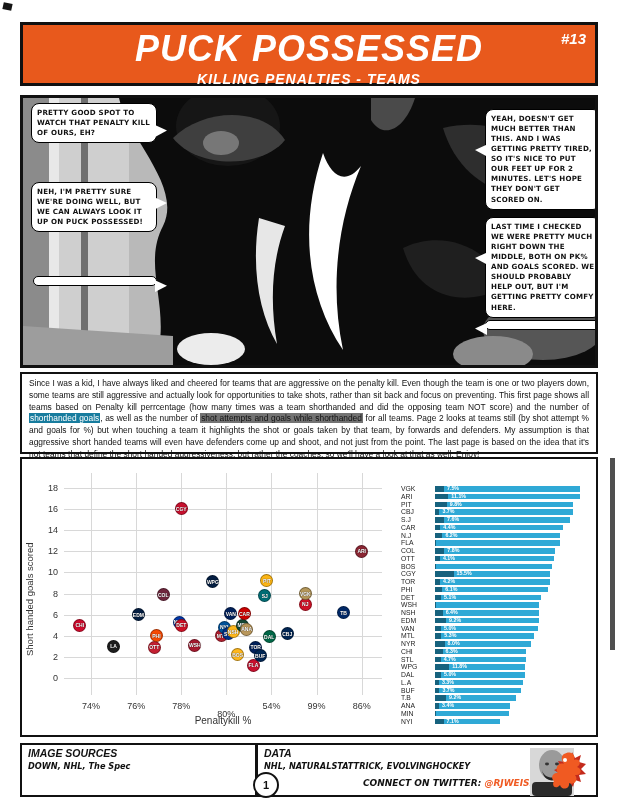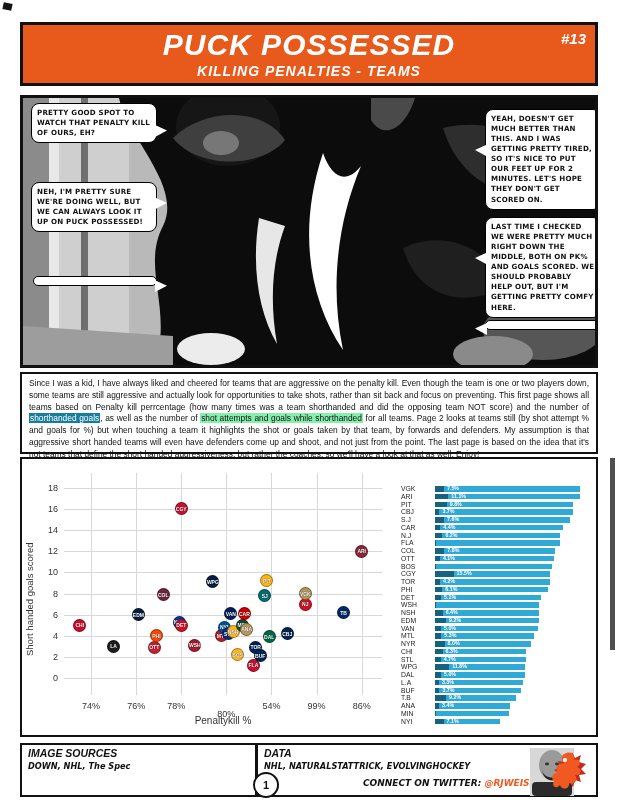--- a/index.html
+++ b/index.html
@@ -3,21 +3,21 @@
 <meta charset="utf-8">
 <style>
   html,body{margin:0;padding:0;background:#fff;}
   .page{position:relative;width:618px;height:800px;background:#ffffff;overflow:hidden;
         font-family:"Liberation Sans",sans-serif;color:#111;}
   .box{position:absolute;box-sizing:border-box;background:#fff;border:2px solid #111;}
 
   
   .header{left:20px;top:22px;width:578px;height:64px;background:#E8591C;border:3px solid #111;
           text-align:center;color:#fff;}
-  .header-title{font-style:italic;font-weight:bold;font-size:30px;letter-spacing:1px;margin-top:3px;}
+  .header-title{font-style:italic;font-weight:bold;font-size:36px;letter-spacing:1px;margin-top:3px;}
   .header-sub{font-style:italic;font-weight:bold;font-size:14px;letter-spacing:1px;margin-top:1px;}
   .issue{position:absolute;right:9px;top:5px;font-style:italic;font-weight:bold;font-size:15px;}
 
   
   .comic{left:20px;top:95px;width:578px;height:273px;border:3px solid #111;background:#0c0c0c;overflow:hidden;}
   .comic svg{position:absolute;left:0;top:0;width:100%;height:100%;}
   .bubble{position:absolute;background:#fff;border:1.5px solid #000;border-radius:8px;
           padding:4px 5px;font-family:"DejaVu Sans",sans-serif;font-weight:bold;
           font-size:7.1px;line-height:1.42;letter-spacing:.2px;color:#111;z-index:3;}
   .tail{position:absolute;width:12px;height:14px;background:#fff;
@@ -28,21 +28,21 @@
   .b2{left:8px;top:84px;width:114px;}
   .b3{left:10px;top:178px;width:112px;}
   .b4{left:462px;top:11px;width:104px;}
   .b5{left:462px;top:119px;width:104px;}
   .b6{left:462px;top:222px;width:104px;}
 
   
   .intro{left:20px;top:372px;width:578px;height:82px;padding:4px 7px;
          font-size:8.4px;line-height:1.4;text-align:justify;color:#111;}
   .hl1{background:#177C9E;color:#fff;padding:0 1px;}
-  .hl2{background:#86efac;color:#111;padding:0 1px;}
+  .hl2{background:#737373;color:#111;padding:0 1px;}
 
   
   .chartbox{left:20px;top:457px;width:578px;height:280px;}
   .plotwrap{position:absolute;left:0;top:0;width:398px;height:276px;}
   .grid{position:absolute;background:#d8d8d8;}
   .ticklab{position:absolute;font-size:9px;color:#333;}
   .ylab{position:absolute;left:2px;top:40px;height:200px;writing-mode:vertical-rl;
         transform:rotate(180deg);font-size:9.5px;color:#333;text-align:center;}
   .xlab{position:absolute;left:42px;width:318px;text-align:center;top:256px;font-size:10px;color:#333;}
   .pt{position:absolute;width:13px;height:13px;border-radius:50%;border:1px solid rgba(0,0,0,.35);
@@ -139,21 +139,21 @@
 
   <div class="box chartbox">
     <div class="plotwrap" id="plot">
       <div class="ylab">Short handed goals scored</div>
       <div class="xlab">Penaltykill %</div>
     <div class="grid" style="left: 69.0638px; top: 14px; width: 1px; height: 222px;"></div>
         <div class="ticklab" style="left: 55.0638px; top: 242px; width: 28px; text-align: center;">74%</div>
         <div class="grid" style="left: 114.17px; top: 14px; width: 1px; height: 222px;"></div>
         <div class="ticklab" style="left: 100.17px; top: 242px; width: 28px; text-align: center;">76%</div>
         <div class="grid" style="left: 159.277px; top: 14px; width: 1px; height: 222px;"></div>
-        <div class="ticklab" style="left: 145.277px; top: 242px; width: 28px; ">78%</div>
+        <div class="ticklab" style="left: 145.277px; top: 242px; width: 28px; text-align: center;">78%</div>
         <div class="grid" style="left: 204.383px; top: 14px; width: 1px; height: 222px;"></div>
         <div class="ticklab" style="left: 190.383px; top: 250px; width: 28px; text-align: center;">80%</div>
         <div class="grid" style="left: 249.489px; top: 14px; width: 1px; height: 222px;"></div>
         <div class="ticklab" style="left: 235.489px; top: 242px; width: 28px; text-align: center;">54%</div>
         <div class="grid" style="left: 294.596px; top: 14px; width: 1px; height: 222px;"></div>
         <div class="ticklab" style="left: 280.596px; top: 242px; width: 28px; text-align: center;">99%</div>
         <div class="grid" style="left: 339.702px; top: 14px; width: 1px; height: 222px;"></div>
         <div class="ticklab" style="left: 325.702px; top: 242px; width: 28px; text-align: center;">86%</div>
         <div class="grid" style="left: 42px; top: 219.086px; width: 318px; height: 1px;"></div>
         <div class="ticklab" style="left: 18px; top: 214.086px; width: 18px; text-align: right;">0</div>

